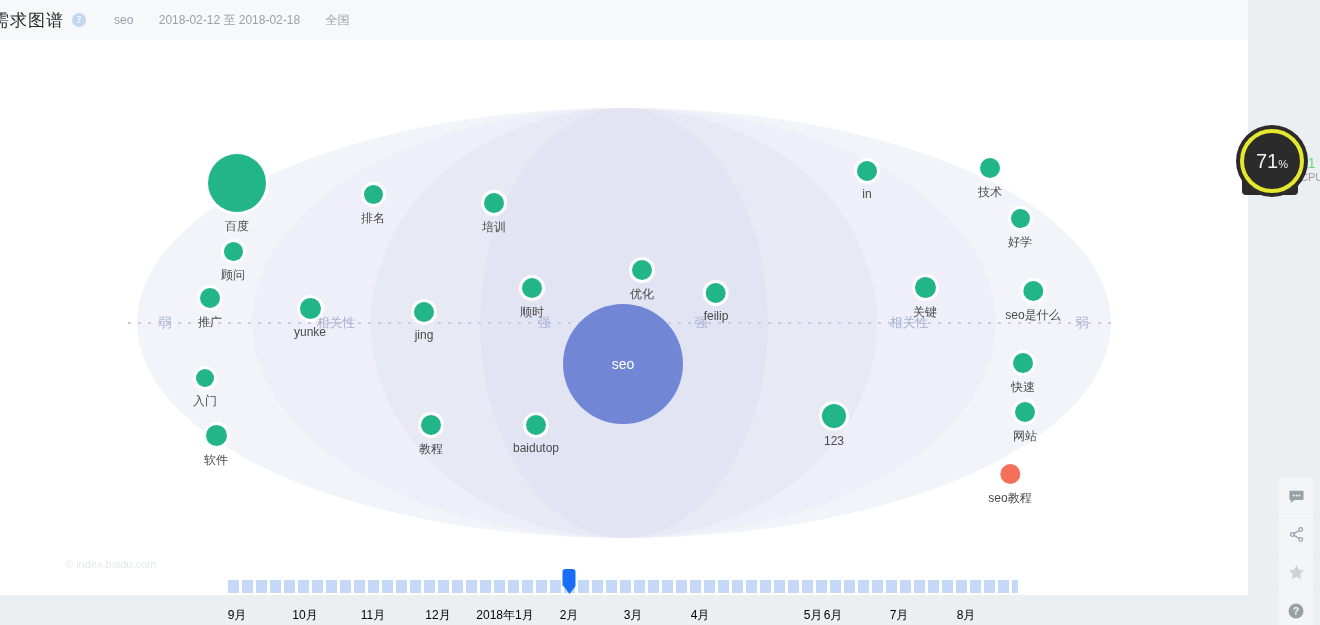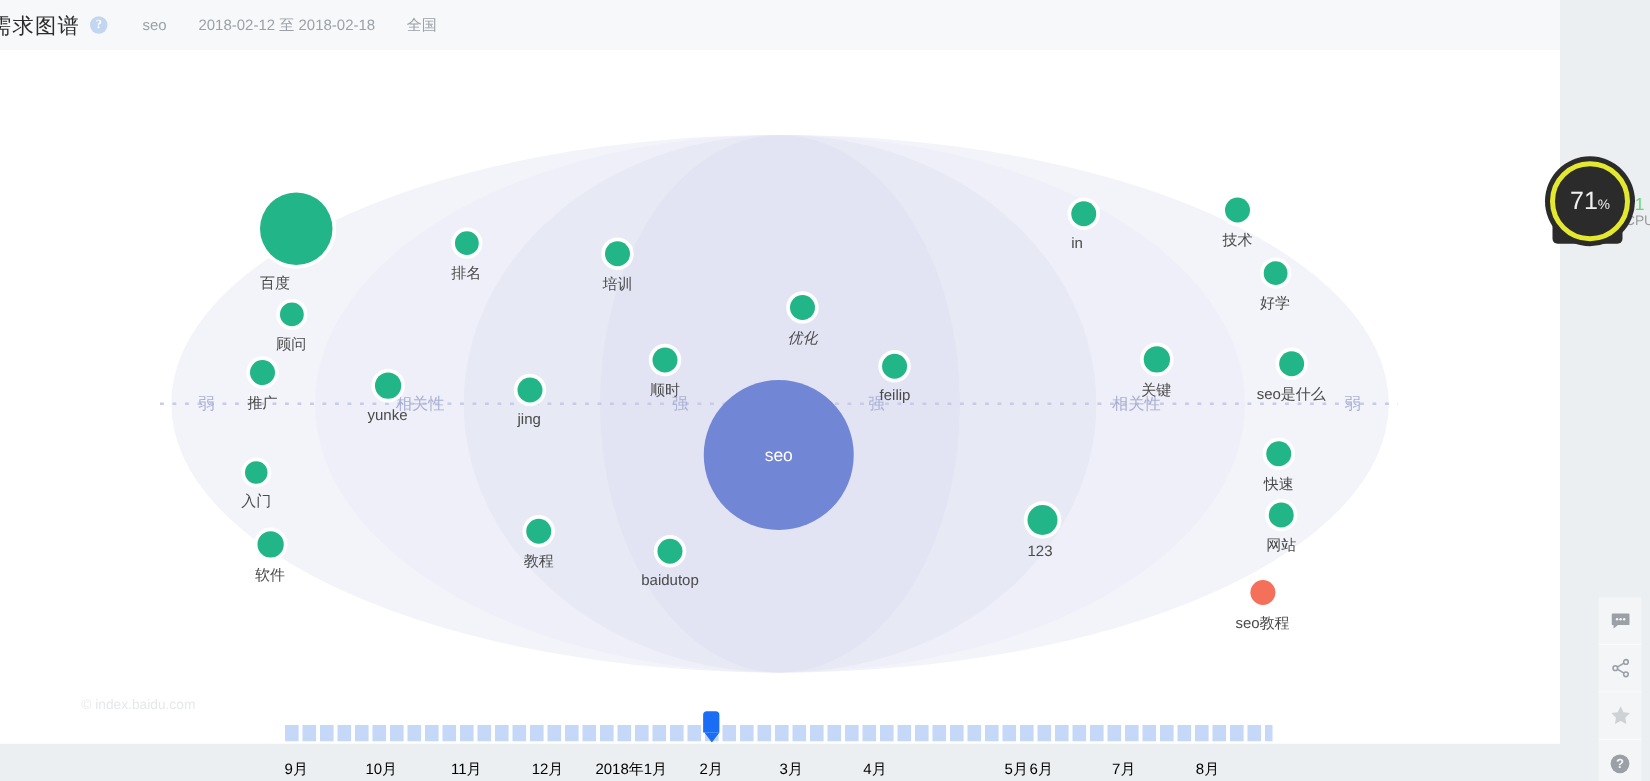--- a/index.html
+++ b/index.html
@@ -77,21 +77,21 @@
   
   .center-node{
     position:absolute;left:623px;top:324px;width:120px;height:120px;
     margin-left:-60px;margin-top:-60px;border-radius:50%;
     background:#7286d6;
     display:flex;align-items:center;justify-content:center;
     color:#ffffff;font-size:14px;
   }
 
   
-  .node{position:absolute;transform:translateX(-50%);text-align:left;}
+  .node{position:absolute;transform:translateX(-50%);text-align:center;}
   .node .bub{
     border-radius:50%;margin:0 auto;
     box-shadow:0 0 0 3px #ffffff;
   }
   .node .cap{
     margin-top:6px;font-size:12px;color:#4a4a4a;white-space:nowrap;
   }
   .node.up .bub{background:#f4705a;}
   .node.down .bub{background:#22b587;}
 
@@ -222,25 +222,25 @@
             <div class="cap">教程</div>
           </div>
           <div class="node down" style="left: 494px; top: 153px;">
             <div class="bub" style="width: 20px; height: 20px;"></div>
             <div class="cap">培训</div>
           </div>
           <div class="node down" style="left: 532px; top: 238px;">
             <div class="bub" style="width: 20px; height: 20px;"></div>
             <div class="cap">顺时</div>
           </div>
-          <div class="node down" style="left: 536px; top: 391px;">
+          <div class="node down" style="left: 536px; top: 375px;">
             <div class="bub" style="width: 20px; height: 20px;"></div>
             <div class="cap">baidutop</div>
           </div>
-          <div class="node down" style="left: 642px; top: 196px; font-style: italic;">
+          <div class="node down" style="left: 642px; top: 220px;">
             <div class="bub" style="width: 20px; height: 20px;"></div>
             <div class="cap">优化</div>
           </div>
           <div class="node down" style="left: 716px; top: 243px;">
             <div class="bub" style="width: 20px; height: 20px;"></div>
             <div class="cap">feilip</div>
           </div>
           <div class="node down" style="left: 867px; top: 121px;">
             <div class="bub" style="width: 20px; height: 20px;"></div>
             <div class="cap">in</div>

